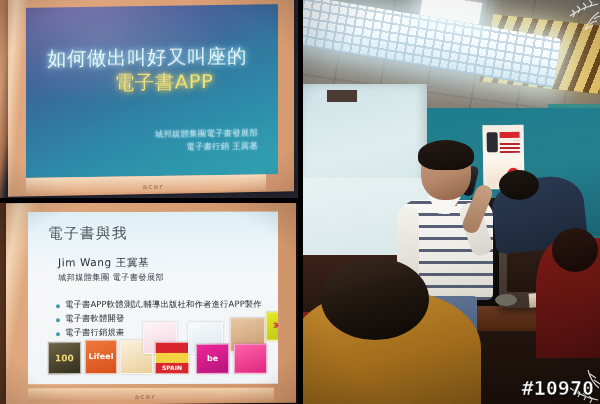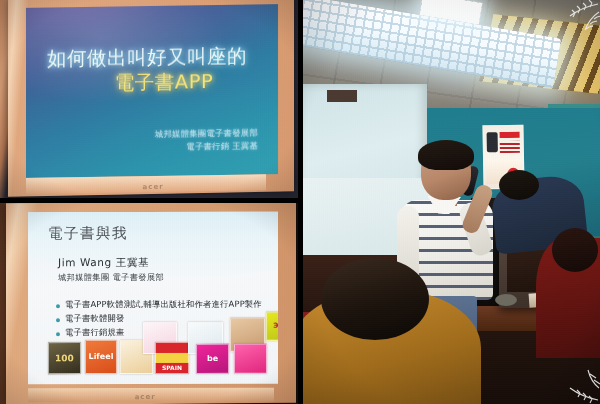--- a/index.html
+++ b/index.html
@@ -366,18 +366,19 @@
           <path d="M43 40 C38 36 34 30 32 22"></path>
           <path d="M41 34 l3 2 M41 34 l-3 -2"></path>
           <path d="M37 28 l3 2 M37 28 l-3 -2"></path>
         </g>
       </svg>
     </div>
 
     <div class="grain"></div>
     <div class="vignette"></div>
 
+    <div class="watermark">#10970</div>
   </div>
 
   <div class="divider-v"></div>
   <div class="divider-h"></div>
 
 </div>
 
 </body></html>

